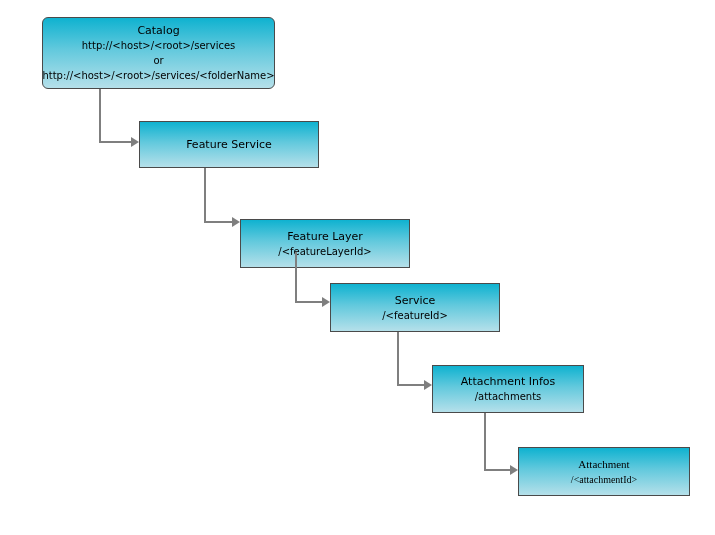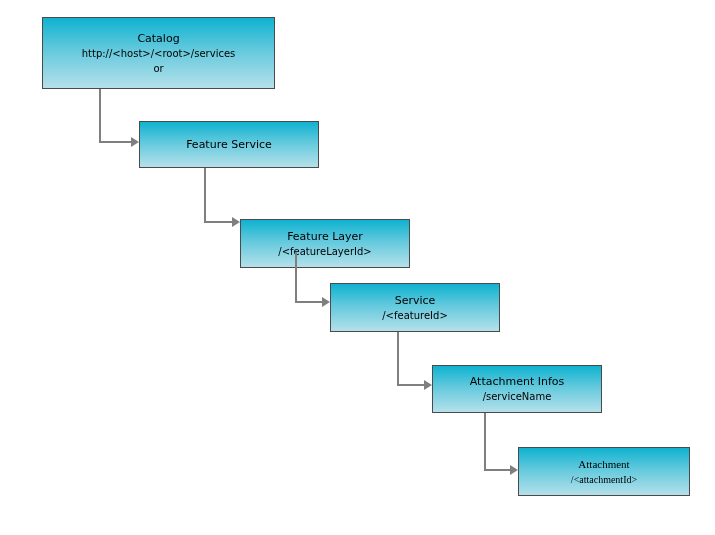--- a/index.html
+++ b/index.html
@@ -30,25 +30,25 @@
   .node-title {
     font-size: 11px;
     line-height: 15px;
     white-space: nowrap;
   }
   .node-line {
     font-size: 10px;
     line-height: 15px;
     white-space: nowrap;
   }
-  #node-catalog          { left: 42px;  top: 17px;  width: 233px; height: 72px; }
+  #node-catalog          { left: 42px;  top: 17px;  width: 233px; height: 72px; border-radius: 6px; }
   #node-feature-service  { left: 139px; top: 121px; width: 180px; height: 47px; }
   #node-feature-layer    { left: 240px; top: 203px; width: 170px; height: 49px; margin-top: 16px; }
   #node-feature          { left: 330px; top: 283px; width: 170px; height: 49px; }
-  #node-attachment-infos { left: 432px; top: 365px; width: 170px; height: 48px; }
+  #node-attachment-infos { left: 432px; top: 365px; width: 152px; height: 48px; }
   #node-attachment       { left: 518px; top: 447px; width: 172px; height: 49px; font-family: Liberation Serif, serif; }
 
   .conn-v {
     position: absolute;
     width: 2px;
     background: #7f7f7f;
   }
   .conn-h {
     position: absolute;
     height: 2px;
@@ -65,39 +65,40 @@
 </style>
 </head>
 <body>
 
 <div class="canvas">
 
   <div class="node" id="node-catalog">
     <div class="node-title">Catalog</div>
     <div class="node-line">http://&lt;host&gt;/&lt;root&gt;/services</div>
     <div class="node-line">or</div>
+    <div class="node-line">http://&lt;host&gt;/&lt;root&gt;/services/&lt;folderName&gt;</div>
   </div>
 
   <div class="node" id="node-feature-service">
     <div class="node-title">Feature Service</div>
   </div>
 
   <div class="node" id="node-feature-layer">
     <div class="node-title">Feature Layer</div>
     <div class="node-line">/&lt;featureLayerId&gt;</div>
   </div>
 
   <div class="node" id="node-feature">
     <div class="node-title">Service</div>
     <div class="node-line">/&lt;featureId&gt;</div>
   </div>
 
   <div class="node" id="node-attachment-infos">
     <div class="node-title">Attachment Infos</div>
-    <div class="node-line">/serviceName</div>
+    <div class="node-line">/attachments</div>
   </div>
 
   <div class="node" id="node-attachment">
     <div class="node-title">Attachment</div>
     <div class="node-line">/&lt;attachmentId&gt;</div>
   </div>
 
   <div class="conn-v" style="left:99px;  top:89px;  height:54px;"></div>
   <div class="conn-h" style="left:99px;  top:141px; width:32px;"></div>
   <div class="conn-arrow" style="left:131px; top:137px;"></div>

